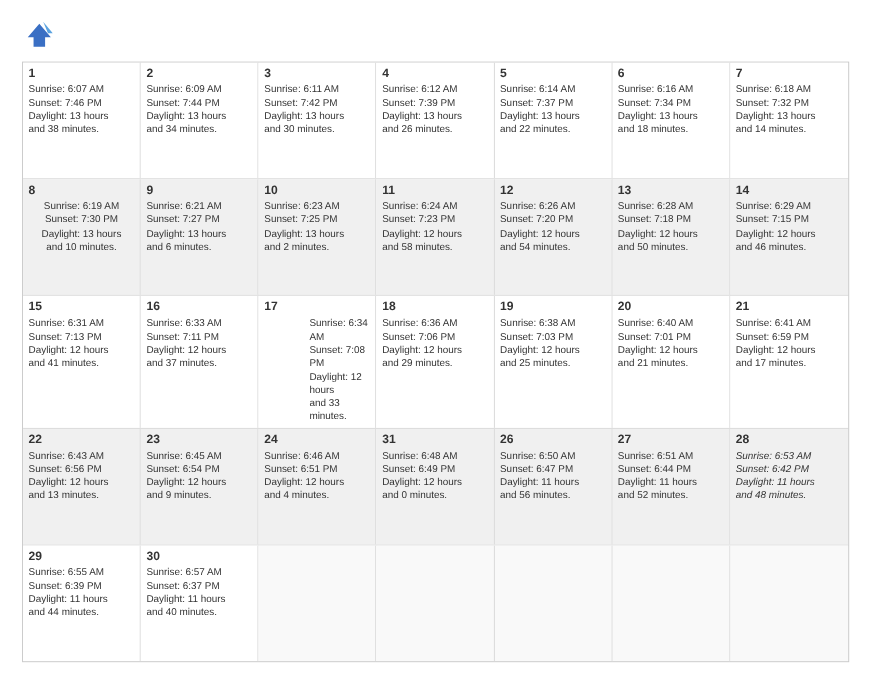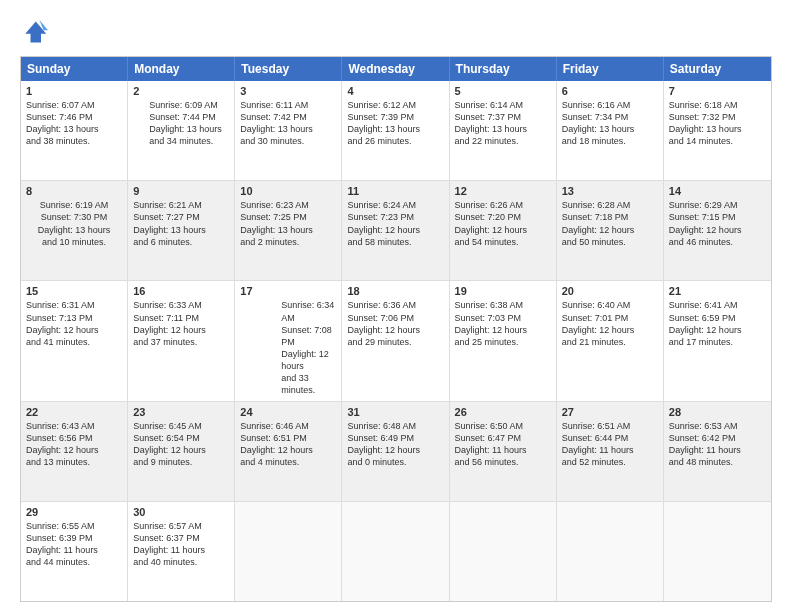--- a/index.html
+++ b/index.html
@@ -122,41 +122,32 @@
         <div><span></span></div>
       </div>
     </div>
     <div class="title-block">
       <div class="month-title"></div>
       <div class="location"></div>
     </div>
   </div>
 
   <div class="calendar">
-    <div class="cal-header">
-    <div class="cal-header-cell">Sunday</div>
-        <div class="cal-header-cell">Monday</div>
-        <div class="cal-header-cell">Tuesday</div>
-        <div class="cal-header-cell">Wednesday</div>
-        <div class="cal-header-cell">Thursday</div>
-        <div class="cal-header-cell">Friday</div>
-        <div class="cal-header-cell">Saturday</div>
-      </div>
     <div class="cal-body">
     <div class="cal-row">
           <div class="cal-cell">
             <div class="day-num">1</div>
             <div class="cell-text" style="white-space: pre-line;">Sunrise: 6:07 AM
 Sunset: 7:46 PM
 Daylight: 13 hours
 and 38 minutes.</div>
           </div>
           <div class="cal-cell">
             <div class="day-num">2</div>
-            <div class="cell-text" style="white-space: pre-line; margin-left: 16px;">Sunrise: 6:09 AM
+            <div class="cell-text" style="white-space: pre-line;">Sunrise: 6:09 AM
 Sunset: 7:44 PM
 Daylight: 13 hours
 and 34 minutes.</div>
           </div>
           <div class="cal-cell">
             <div class="day-num">3</div>
             <div class="cell-text" style="white-space: pre-line;">Sunrise: 6:11 AM
 Sunset: 7:42 PM
 Daylight: 13 hours
 and 30 minutes.</div>
@@ -330,21 +321,21 @@
           </div>
           <div class="cal-cell shaded">
             <div class="day-num">27</div>
             <div class="cell-text" style="white-space: pre-line;">Sunrise: 6:51 AM
 Sunset: 6:44 PM
 Daylight: 11 hours
 and 52 minutes.</div>
           </div>
           <div class="cal-cell shaded">
             <div class="day-num">28</div>
-            <div class="cell-text" style="white-space: pre-line;">Sunrise: 6:53 AM
+            <div class="cell-text" style="white-space: pre-line; font-style: italic;">Sunrise: 6:53 AM
 Sunset: 6:42 PM
 Daylight: 11 hours
 and 48 minutes.</div>
           </div>
         </div>
         <div class="cal-row">
           <div class="cal-cell">
             <div class="day-num">29</div>
             <div class="cell-text" style="white-space: pre-line;">Sunrise: 6:55 AM
 Sunset: 6:39 PM

